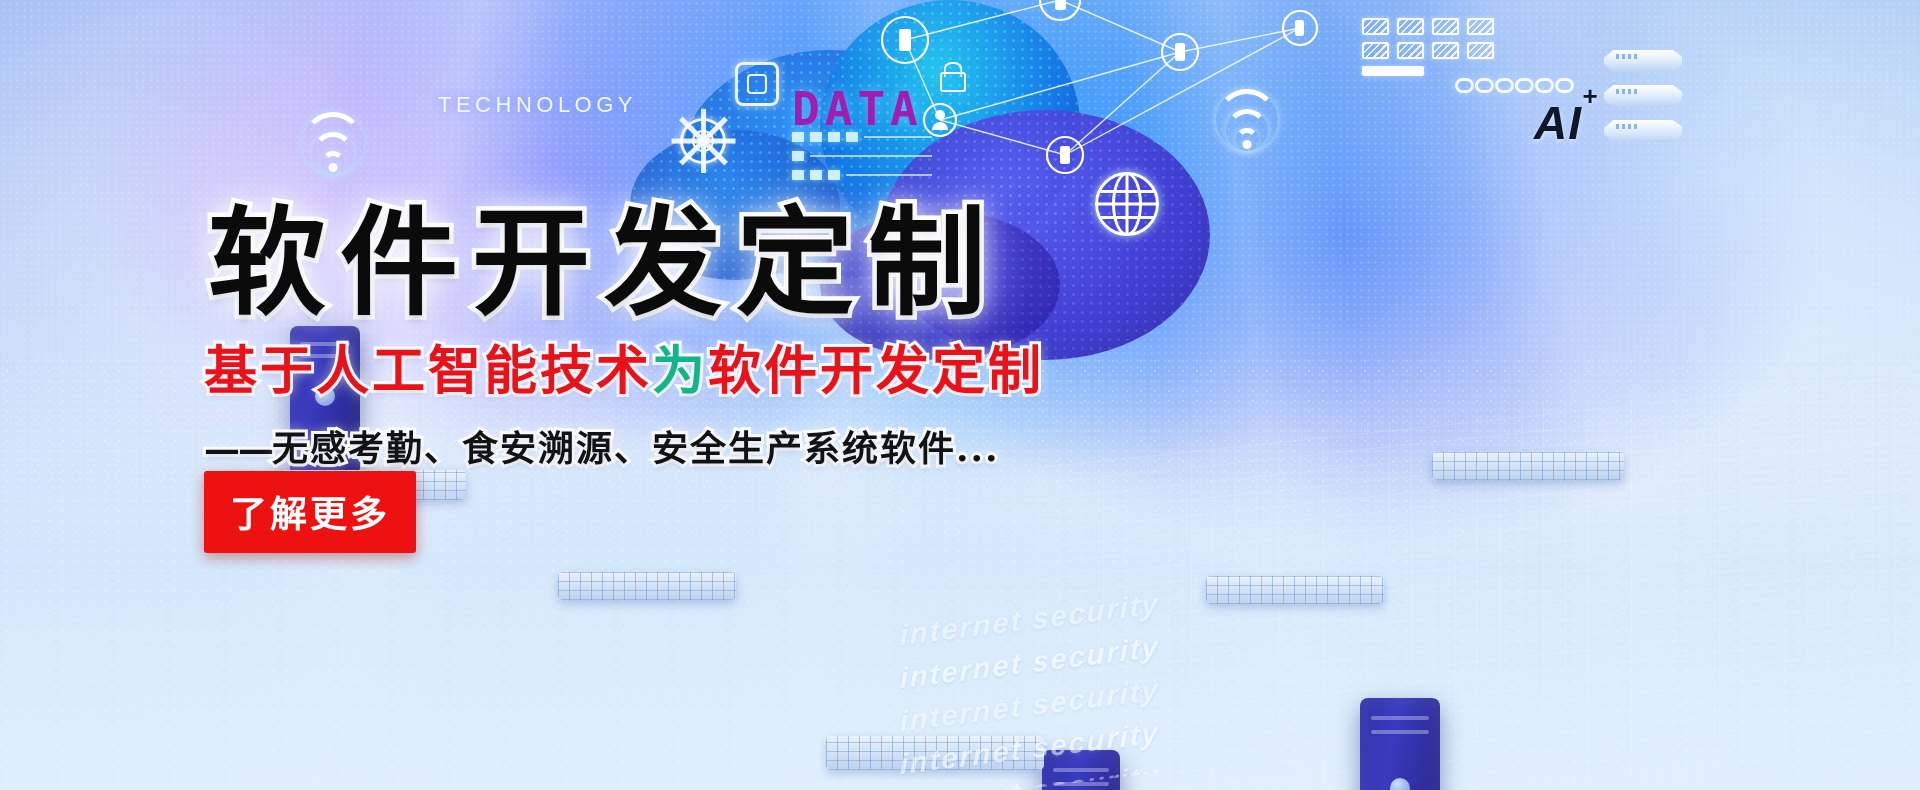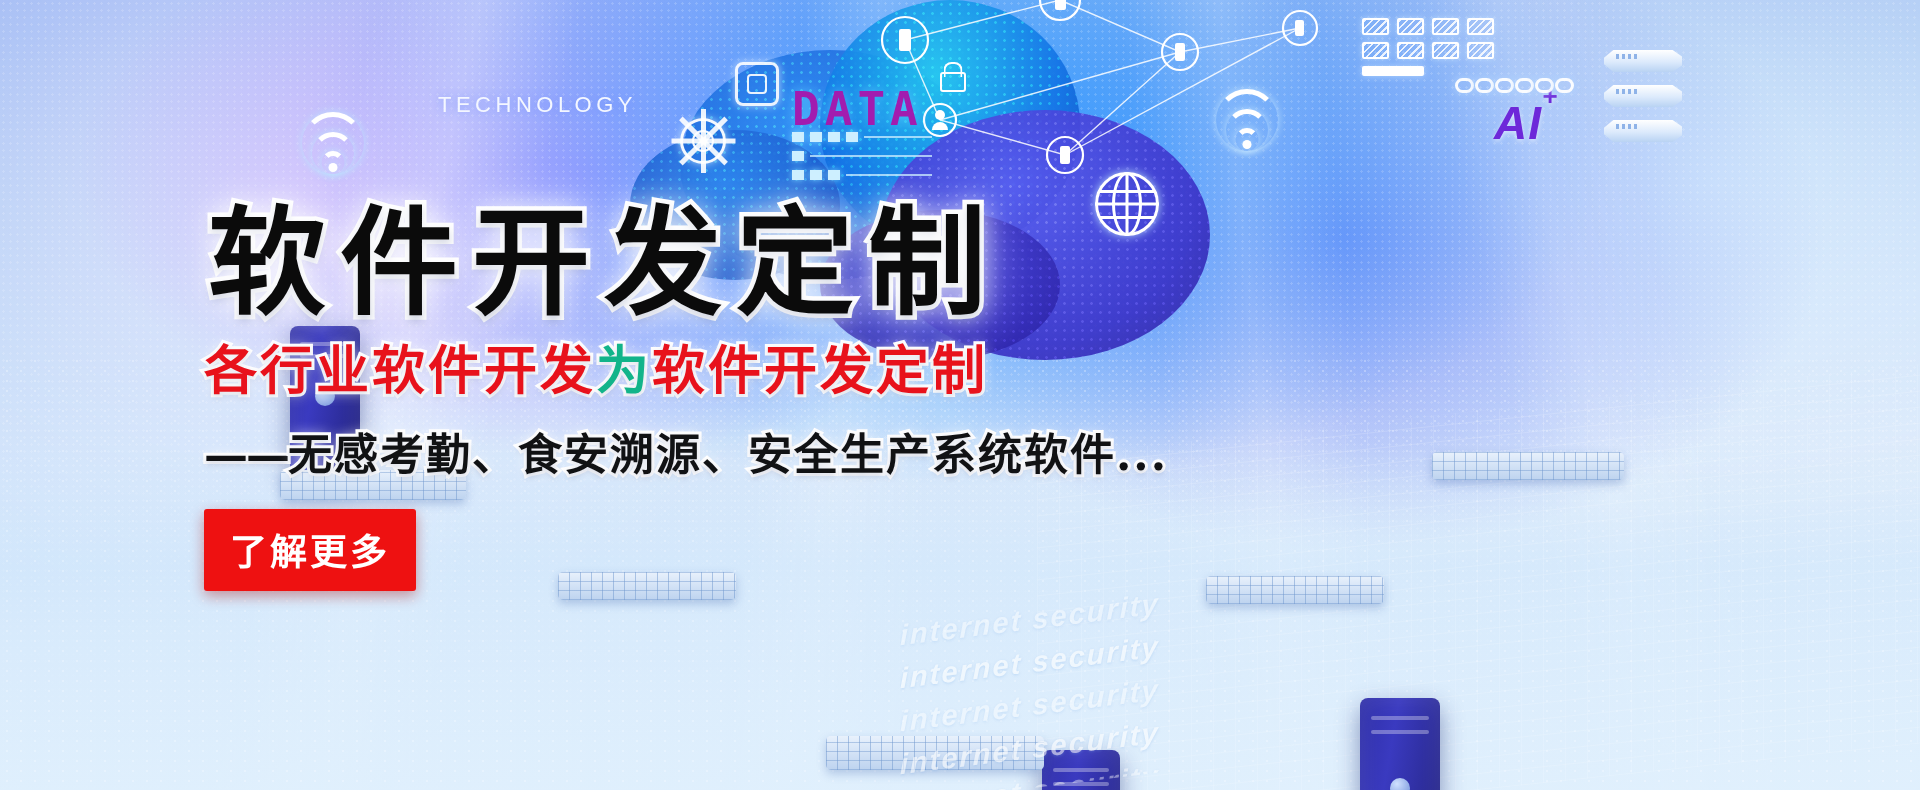--- a/index.html
+++ b/index.html
@@ -101,23 +101,23 @@
     font-family:"DejaVu Sans Mono","Liberation Mono",monospace;
     color:#a21caf;
     text-shadow:0 0 14px rgba(90,200,255,.95);
   }
   .data-bars{position:absolute;left:792px;top:132px;width:140px;}
   .data-bars .row{display:flex;gap:6px;margin-bottom:9px;align-items:center;}
   .data-bars .sq{width:12px;height:10px;background:#cdefff;box-shadow:0 0 7px rgba(120,215,255,.9);}
   .data-bars .ln{flex:1;height:2px;background:rgba(205,239,255,.75);}
 
   .lbl-ai{
-    left:1494px;top:96px;
+    left:1534px;top:96px;
     font-size:46px;font-weight:700;font-style:italic;
-    color:#6d28d9;
+    color:#0f172a;
     text-shadow:0 2px 5px rgba(255,255,255,.55);
     letter-spacing:1px;
   }
   .lbl-ai sup{font-size:26px;top:-18px;position:relative;}
 
   .chain{position:absolute;left:1455px;top:78px;display:flex;gap:1px;opacity:.95;}
   .chain i{
     display:block;width:19px;height:15px;border:3px solid #fff;border-radius:8px;
     box-shadow:0 0 8px rgba(180,215,255,.9);
   }
@@ -268,30 +268,30 @@
     -webkit-text-stroke:6px #ffffff;
     paint-order:stroke fill;
     text-shadow:0 0 14px rgba(255,255,255,.95), 0 3px 7px rgba(40,60,120,.28);
   }
   .subline .red{color:#e8121b;}
   .subline .green{color:#12b48a;}
 
   .thirdline{
     margin:20px 0 0 0;
     font-family:"DejaVu Serif","Liberation Serif",serif;
-    font-size:44px;font-weight:700;letter-spacing:2px;
+    font-size:36px;font-weight:700;letter-spacing:2px;
     color:#111214;white-space:nowrap;
     -webkit-text-stroke:6px #ffffff;
     paint-order:stroke fill;
     text-shadow:0 0 13px rgba(255,255,255,.95), 0 3px 6px rgba(40,60,120,.3);
   }
   .thirdline .dash{letter-spacing:-2px;}
 
   .cta{
-    display:inline-block;margin-top:26px;
+    display:inline-block;
     padding:13px 26px 15px;
     background:#ee1111;
     border:0;border-radius:3px;
     color:#ffffff;
     font-family:"DejaVu Serif","Liberation Serif",serif;
     font-size:37px;font-weight:700;letter-spacing:3px;
     cursor:pointer;
     box-shadow:0 5px 14px rgba(170,10,10,.40);
   }
 
@@ -478,21 +478,21 @@
     <span>internet security</span>
     <span>internet security</span>
     <span>internet security</span>
     <span>internet security</span>
     <span>internet security</span>
   </div>
 
   <div class="copy">
     <h1 class="headline">软件开发定制</h1>
 
-    <p class="subline"><span class="red">各行业软件开发</span><span class="green">为</span><span class="red">软件开发定制</span></p>
+    <p class="subline"><span class="red">基于人工智能技术</span><span class="green">为</span><span class="red">软件开发定制</span></p>
 
     <p class="thirdline"><span class="dash">——</span><span>无感考勤、食安溯源、安全生产系统软件...</span></p>
 
     <button class="cta">了解更多</button>
   </div>
 
 
 </div>
 
 </body></html>

